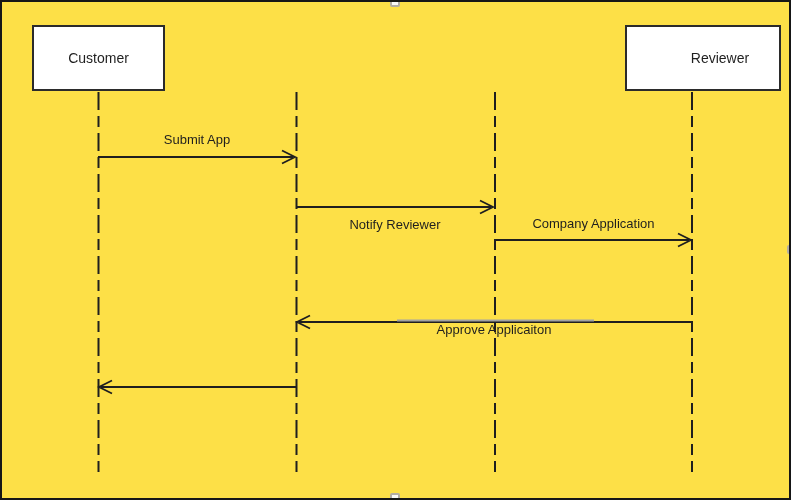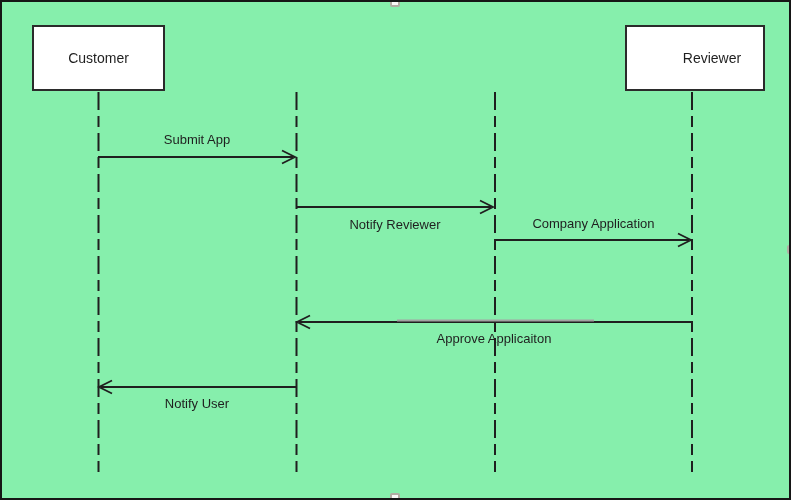--- a/index.html
+++ b/index.html
@@ -2,21 +2,21 @@
 <html><head>
 <meta charset="utf-8">
 <style>
   html, body { margin: 0; padding: 0; background: #ffffff; }
   * { box-sizing: border-box; }
 
   .canvas {
     position: relative;
     width: 791px;
     height: 500px;
-    background: #86efac;
+    background: #fde047;
     border: 2px solid #161616;
     overflow: hidden;
     font-family: "Liberation Sans", sans-serif;
     color: #1f1f1f;
   }
 
   .overlay {
     position: absolute;
     left: 0; top: 0;
     width: 791px; height: 500px;
@@ -34,34 +34,34 @@
     justify-content: center;
     text-align: center;
     font-size: 14px;
     line-height: 1.3;
     padding: 0 6px;
     z-index: 2;
   }
   .actor-1 { left: 30px;  width: 133px; }
   .actor-2 { left: 228px; width: 133px; }
   .actor-3 { left: 427px; width: 132px; }
-  .actor-4 { left: 623px; width: 140px; padding-left: 40px; }
+  .actor-4 { left: 623px; width: 156px; padding-left: 40px; }
 
   .msg-label {
     position: absolute;
     height: 17px;
     font-size: 13px;
     text-align: center;
     white-space: nowrap;
     z-index: 2;
   }
   .lbl-1 { left: 96px;  top: 130px; width: 198px; }
   .lbl-2 { left: 294px; top: 180px; width: 198px; margin-top: 35px; }
   .lbl-3 { left: 493px; top: 214px; width: 197px; }
-  .lbl-4 { left: 294px; top: 329px; width: 396px; }
+  .lbl-4 { left: 294px; top: 320px; width: 396px; }
   .lbl-5 { left: 96px;  top: 394px; width: 198px; }
 
   .handle {
     position: absolute;
     width: 10px;
     height: 9px;
     background: #fbfaf8;
     border: 2px solid #b3ada4;
     border-radius: 2px;
     z-index: 3;
@@ -105,19 +105,18 @@
     <span>Customer</span>
   </div>
   <div class="actor actor-4">
     <span>Reviewer</span>
   </div>
 
   <div class="msg-label lbl-1">Submit App</div>
   <div class="msg-label lbl-2">Notify Reviewer</div>
   <div class="msg-label lbl-3">Company Application</div>
   <div class="msg-label lbl-4">Approve Applicaiton</div>
-  <div class="msg-label lbl-5">Notify User</div>
 
   <div class="handle handle-top"></div>
   <div class="handle handle-bottom"></div>
   <div class="handle handle-right"></div>
 
 </div>
 
 </body></html>

